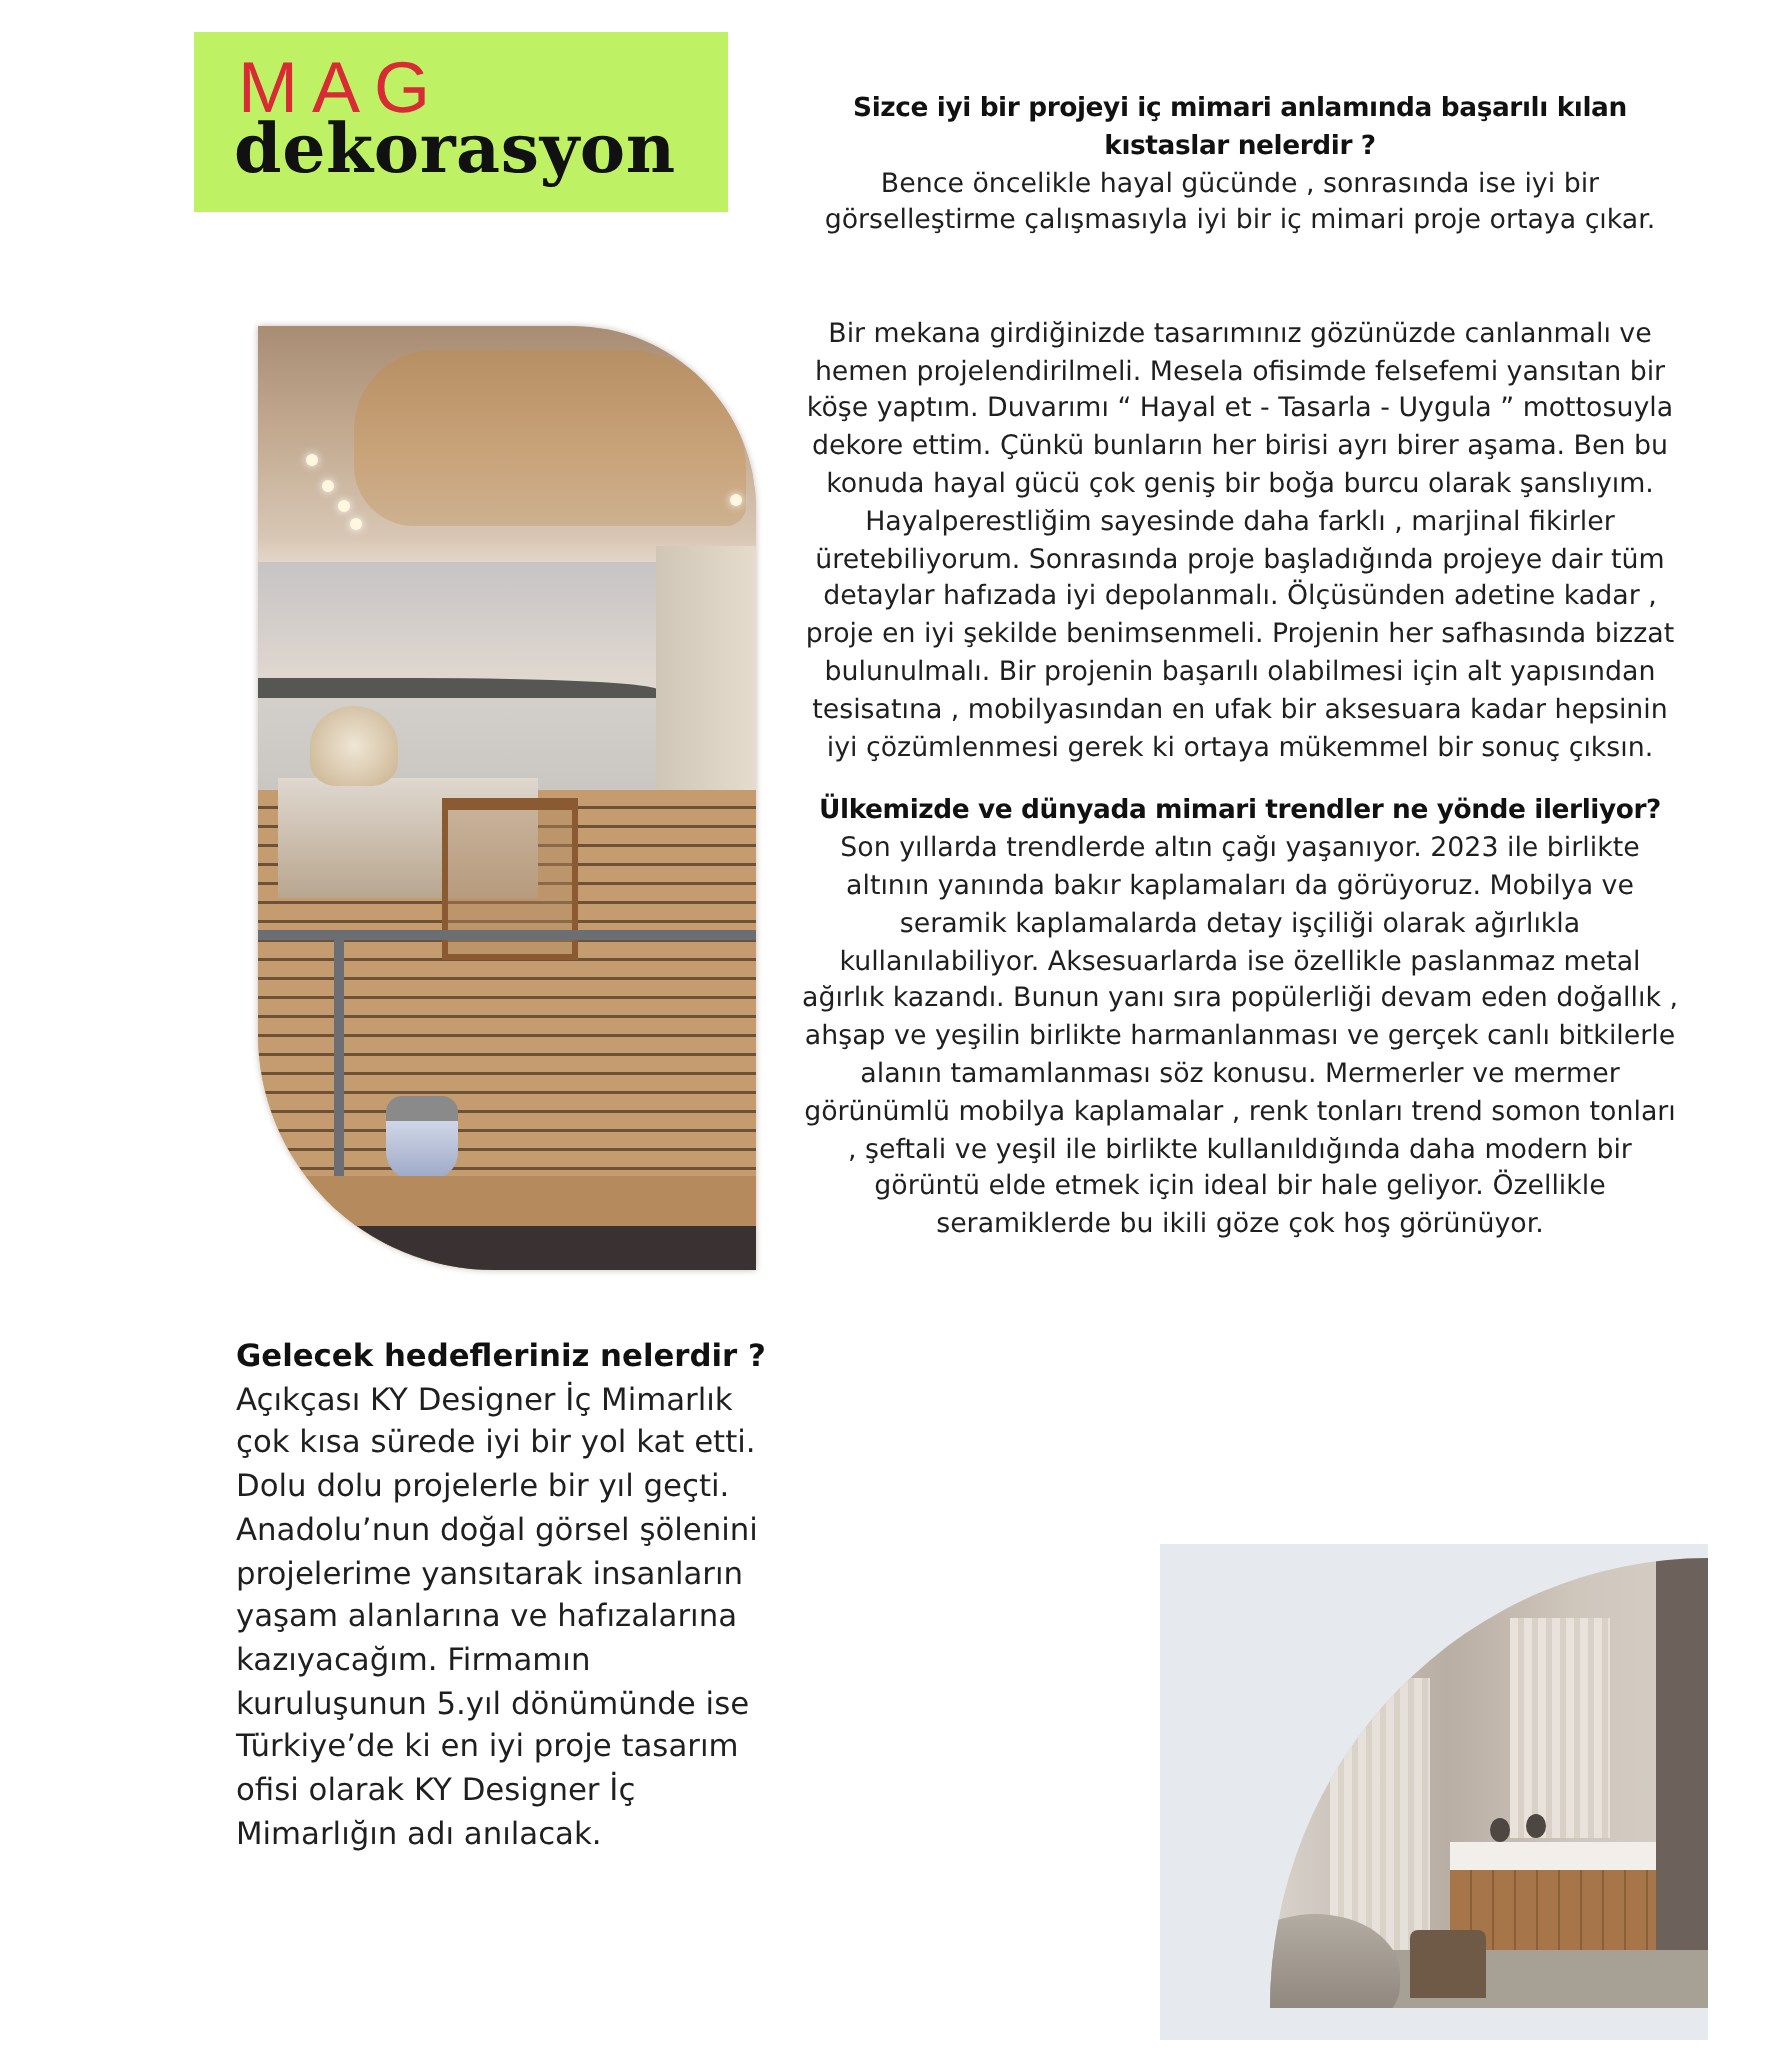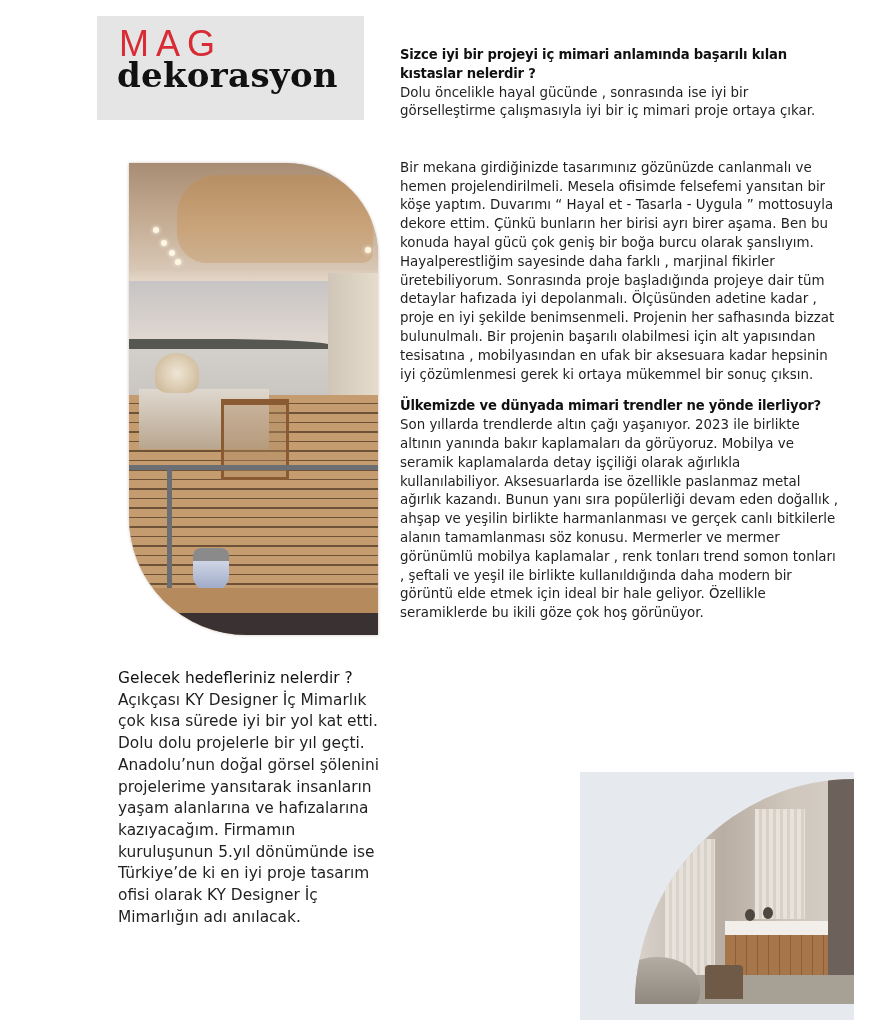--- a/index.html
+++ b/index.html
@@ -2,47 +2,47 @@
 <html><head>
 <meta charset="utf-8">
 <style>
   html, body { margin: 0; padding: 0; }
   body {
     width: 892px; height: 1024px; background: #ffffff;
     position: relative; overflow: hidden;
     font-family: "DejaVu Sans", sans-serif; color: #1a1a1a;
   }
   .logo-box {
-    position: absolute; left: 97px; top: 16px; width: 267px; height: 104px;
-    background: #e5e5e5;
+    position: absolute; left: 97px; top: 16px; width: 267px; height: 90px;
+    background: #bef264;
   }
   .logo-mag {
     position: absolute; left: 22px; top: 10px;
     font-family: "Liberation Sans", sans-serif; font-size: 36px; font-weight: 400;
     letter-spacing: 7px; color: #d92b35; line-height: 36px;
   }
   .logo-deko {
     position: absolute; left: 20px; top: 42px;
     font-family: "DejaVu Serif", serif; font-weight: 700; font-size: 34px;
     color: #111; line-height: 34px; letter-spacing: 0.3px;
   }
   .col-right {
     position: absolute; left: 400px; top: 46px; width: 440px;
     font-size: 13.4px; line-height: 18.8px; color: #1f1f1f;
   }
-  .col-right p { margin: 0; }
+  .col-right p { margin: 0; text-align: center; }
   .col-right .q { font-weight: 700; font-size: 13.2px; letter-spacing: -0.2px; color: #111; }
   .col-right .gap { height: 18.8px; }
   .col-right .gap-s { height: 13px; }
   .col-left {
     position: absolute; left: 118px; top: 668px; width: 272px;
     font-size: 15.4px; line-height: 21.7px; color: #1f1f1f;
   }
   .col-left p { margin: 0; }
-  .col-left .q { font-weight: 400; font-size: 15.4px; color: #111; }
+  .col-left .q { font-weight: 700; font-size: 15.4px; color: #111; }
 
   
   .yacht {
     position: absolute; left: 129px; top: 163px; width: 249px; height: 472px;
     border-top-right-radius: 92px; border-bottom-left-radius: 118px;
     overflow: hidden;
     box-shadow: 0 0 3px rgba(90,60,40,0.35);
     background: #c8ad8e;
   }
   .yacht .ceiling { position:absolute; left:0; top:0; width:100%; height:125px;
@@ -103,21 +103,21 @@
 </head>
 <body>
 
 <div class="logo-box">
   <div class="logo-mag">MAG</div>
   <div class="logo-deko">dekorasyon</div>
 </div>
 
 <div class="col-right">
   <p class="q">Sizce iyi bir projeyi iç mimari anlamında başarılı kılan kıstaslar nelerdir ?</p>
-  <p>Dolu öncelikle hayal gücünde , sonrasında ise iyi bir görselleştirme çalışmasıyla iyi bir iç mimari proje ortaya çıkar.</p>
+  <p>Bence öncelikle hayal gücünde , sonrasında ise iyi bir görselleştirme çalışmasıyla iyi bir iç mimari proje ortaya çıkar.</p>
   <div class="gap"></div>
   <div class="gap"></div>
   <p>Bir mekana girdiğinizde tasarımınız gözünüzde canlanmalı ve hemen projelendirilmeli. Mesela ofisimde felsefemi yansıtan bir köşe yaptım. Duvarımı “ Hayal et - Tasarla - Uygula ” mottosuyla dekore ettim. Çünkü bunların her birisi ayrı birer aşama. Ben bu konuda hayal gücü çok geniş bir boğa burcu olarak şanslıyım. Hayalperestliğim sayesinde daha farklı , marjinal fikirler üretebiliyorum. Sonrasında proje başladığında projeye dair tüm detaylar hafızada iyi depolanmalı. Ölçüsünden adetine kadar , proje en iyi şekilde benimsenmeli. Projenin her safhasında bizzat bulunulmalı. Bir projenin başarılı olabilmesi için alt yapısından tesisatına , mobilyasından en ufak bir aksesuara kadar hepsinin iyi çözümlenmesi gerek ki ortaya mükemmel bir sonuç çıksın.</p>
   <div class="gap-s"></div>
   <p class="q">Ülkemizde ve dünyada mimari trendler ne yönde ilerliyor?</p>
   <p>Son yıllarda trendlerde altın çağı yaşanıyor. 2023 ile birlikte altının yanında bakır kaplamaları da görüyoruz. Mobilya ve seramik kaplamalarda detay işçiliği olarak ağırlıkla kullanılabiliyor. Aksesuarlarda ise özellikle paslanmaz metal ağırlık kazandı. Bunun yanı sıra popülerliği devam eden doğallık , ahşap ve yeşilin birlikte harmanlanması ve gerçek canlı bitkilerle alanın tamamlanması söz konusu. Mermerler ve mermer görünümlü mobilya kaplamalar , renk tonları trend somon tonları , şeftali ve yeşil ile birlikte kullanıldığında daha modern bir görüntü elde etmek için ideal bir hale geliyor.  Özellikle seramiklerde bu ikili göze çok hoş görünüyor.</p>
 </div>
 
 <div class="yacht">
   <div class="ceiling"></div>

